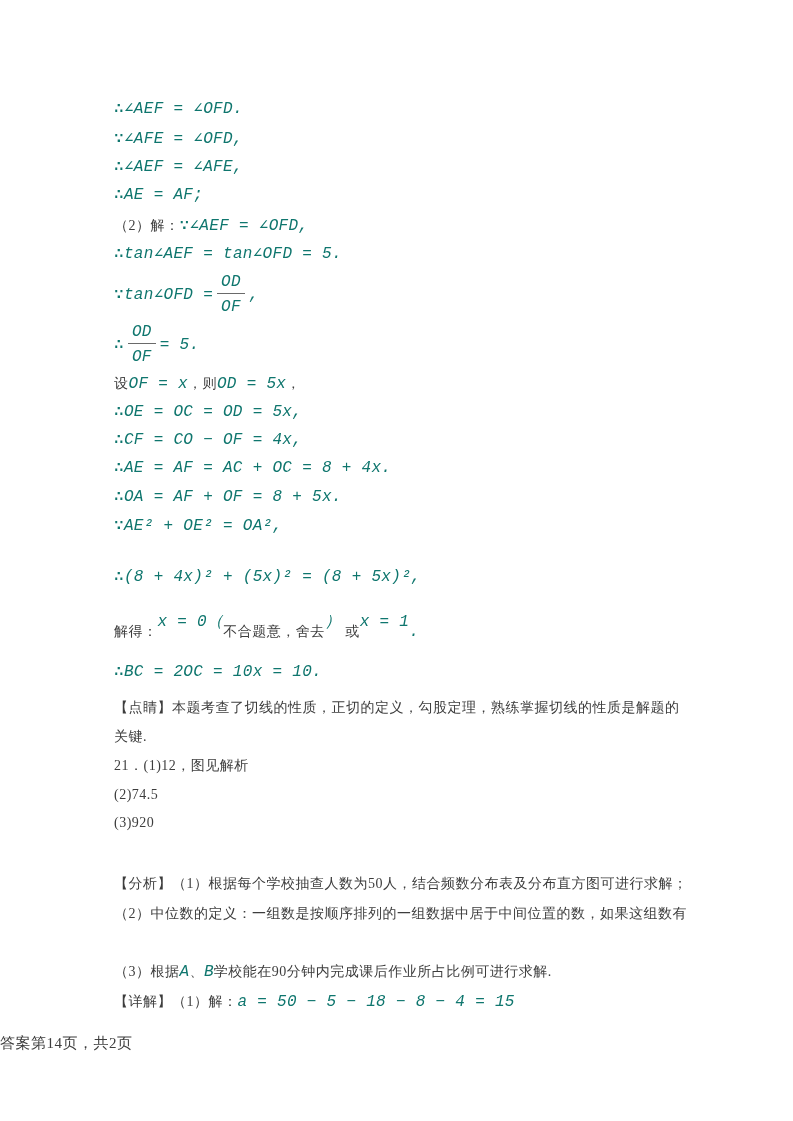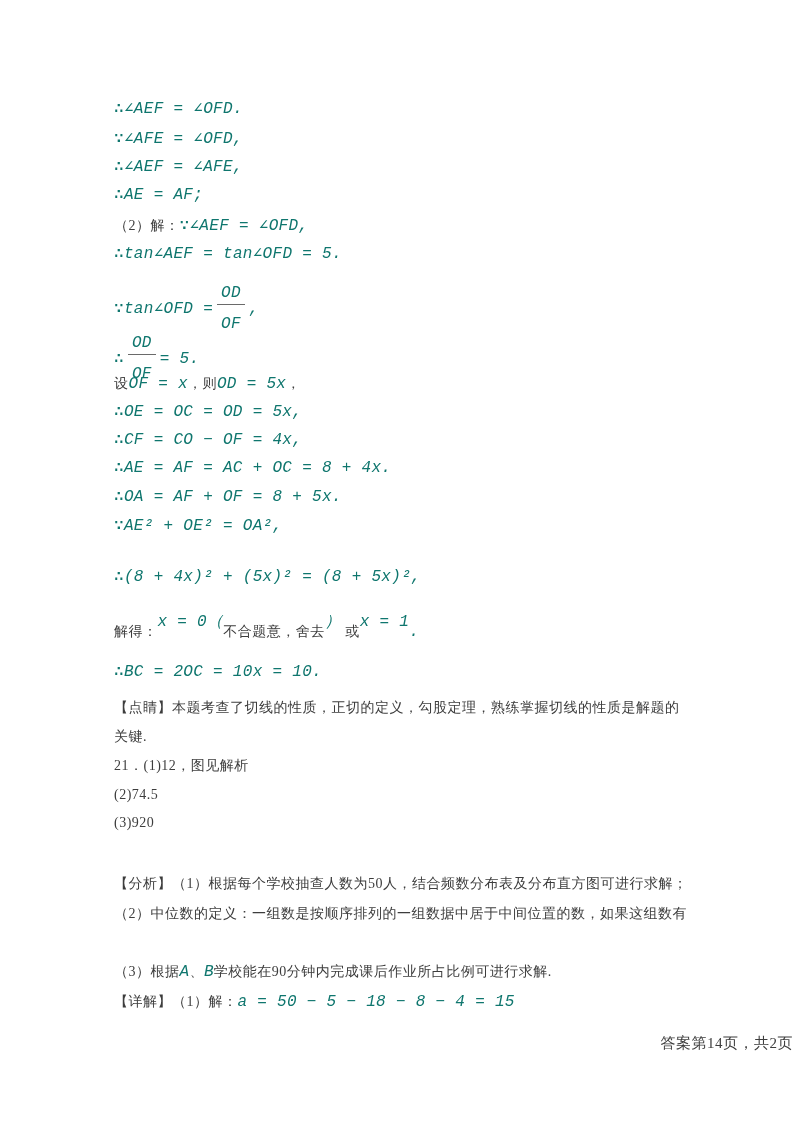--- a/index.html
+++ b/index.html
@@ -31,33 +31,33 @@
     color: #0f766e;
     letter-spacing: 0.3px;
   }
   .mixed > .cn, .mixed > .math { vertical-align: baseline; }
 
   
   .fracline { display: flex; align-items: center; }
   .frac {
     display: inline-block;
     text-align: center;
-    margin: 12px 4px;
+    margin: 1px 4px;
     vertical-align: middle;
   }
   .frac .num { display: block; padding: 0 4px 1px 4px; line-height: 19px; }
-  .frac .den { display: block; border-top: 1px solid #6a6a6a; padding: 10px 4px 0 4px; line-height: 19px; }
+  .frac .den { display: block; border-top: 1px solid #6a6a6a; padding: 4px 4px 0 4px; line-height: 19px; }
 
   .sup { position: relative; top: -10px; }
   .sq  { letter-spacing: 0.3px; text-align: right; }
 
   .footer {
     position: absolute;
     left: 0; top: 1034px; width: 100%;
-    text-align: right;
+    text-align: left;
     font-family: "Liberation Serif", serif;
     font-size: 15px;
     color: #3d3d3d;
     letter-spacing: 0.5px;
   }
 
   .watermark {
     position: absolute;
     top: 1080px; right: 5px;
     font-family: "Liberation Sans", sans-serif;

